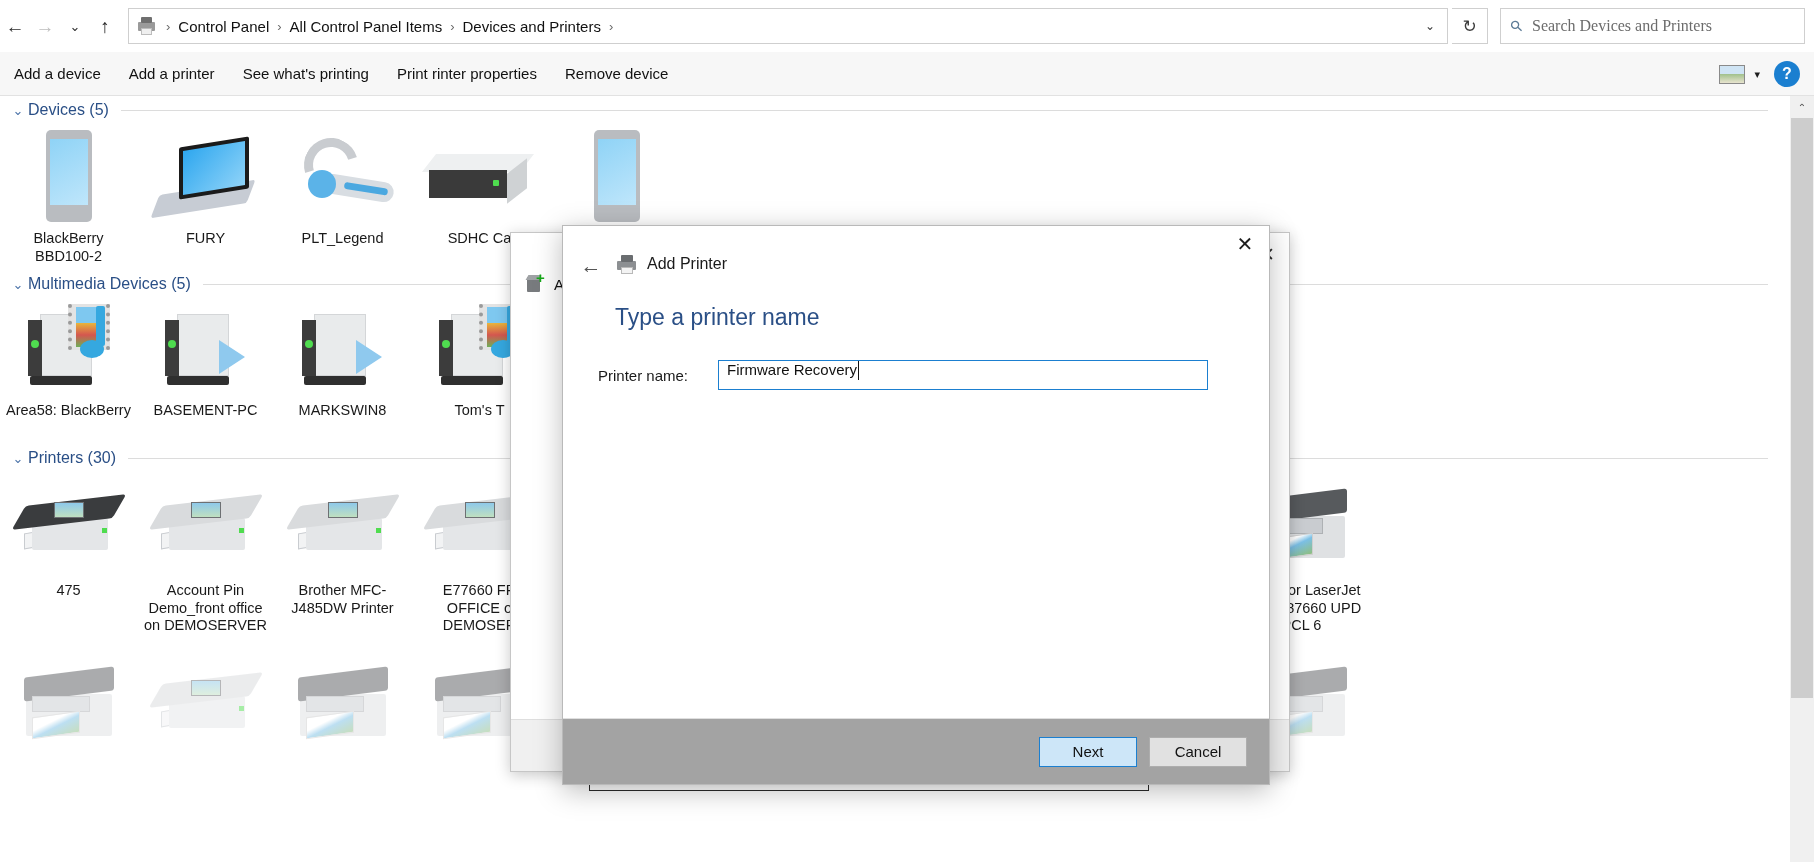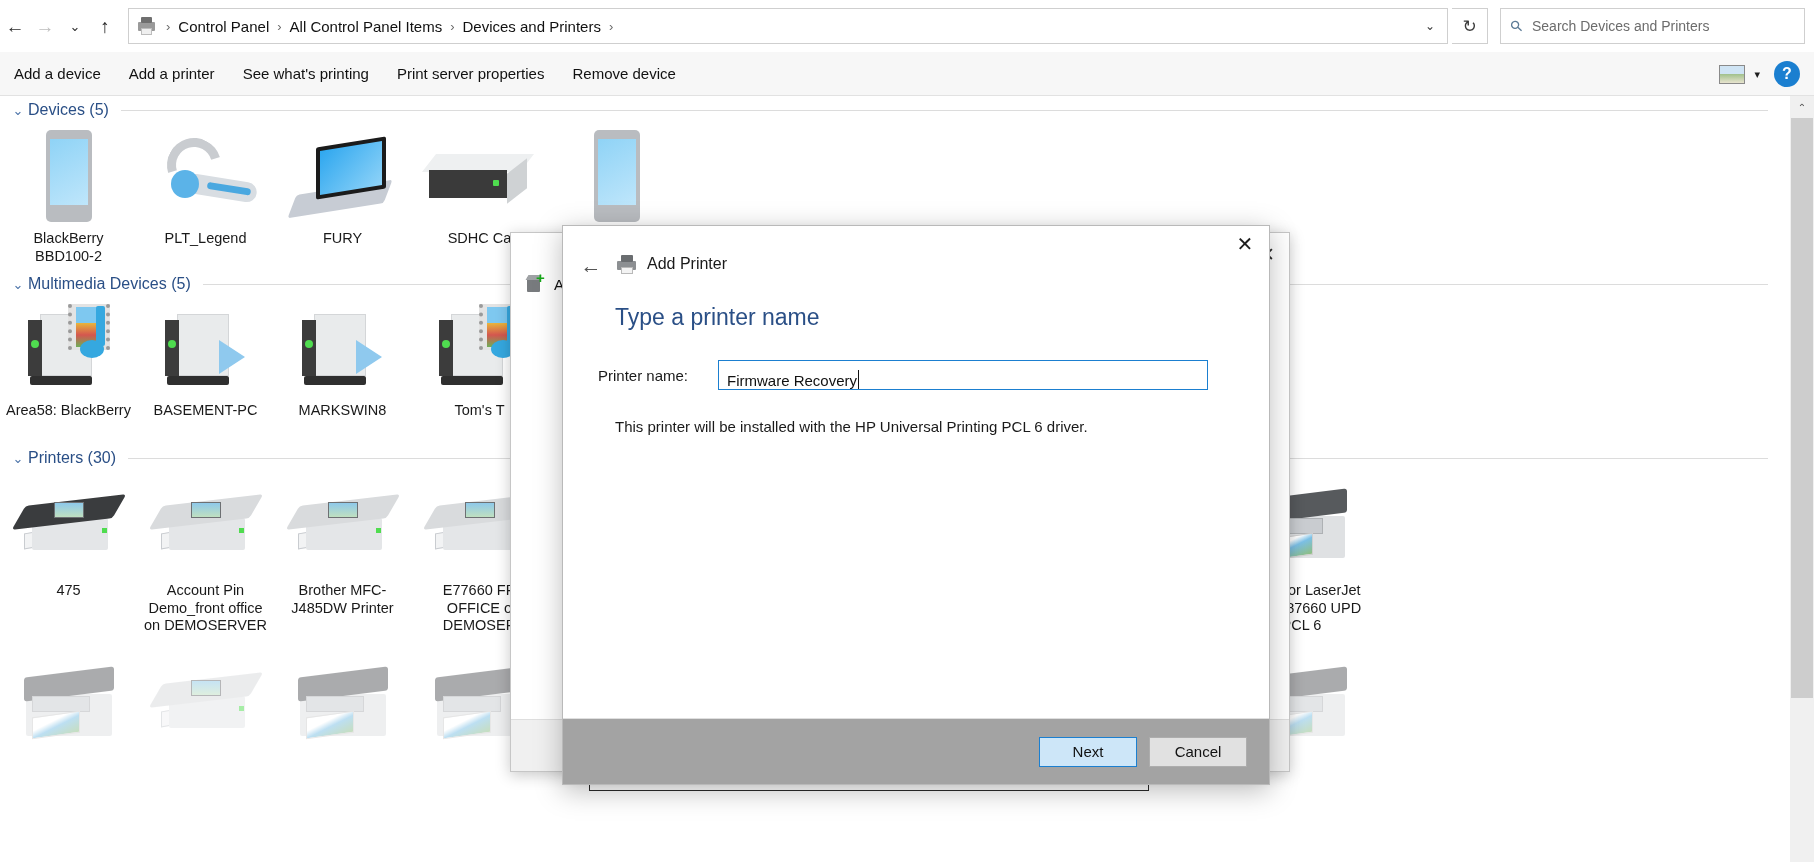--- a/index.html
+++ b/index.html
@@ -41,21 +41,21 @@
   .refreshbtn {
     position:absolute; left:1452px; top:8px; width:36px; height:36px;
     border:1px solid #cfcfcf; border-left:none; background:#fff;
     display:flex; align-items:center; justify-content:center; font-size:17px; color:#3a3a3a;
   }
   .searchbox {
     position:absolute; left:1500px; top:8px; width:305px; height:36px;
     border:1px solid #cfcfcf; background:#fff; display:flex; align-items:center; padding-left:10px;
   }
   .searchbox .mag { font-size:15px; color:#5c7b96; margin-right:10px; transform:rotate(-48deg); display:inline-block;}
-  .searchbox .ph { font-size:14px; color:#6c6c6c; }
+  .searchbox .ph { font-size:16px; color:#6c6c6c;font-family:Liberation Serif, serif; }
 
   
   .cmdbar {
     position:absolute; left:0; top:52px; width:1814px; height:44px;
     background:#f7f7f7; border-bottom:1px solid #e2e2e2;
     display:flex; align-items:center;
   }
   .cmditem { font-size:15px; color:#111; padding:0 14px; white-space:nowrap; }
   .cmdbar .right { position:absolute; right:8px; top:0; height:44px; display:flex; align-items:center; }
   .viewico { width:26px; height:19px; border:1px solid #8a8a8a; background:linear-gradient(#cfe4f4 0%,#cfe4f4 45%,#9fc08a 46%,#e8e4cf 100%); }
@@ -160,21 +160,21 @@
   .dlg .titleico { width:24px; height:22px; position:relative; margin-right:8px; }
   .dlg .titleico .tb{position:absolute;left:2px;top:8px;width:19px;height:9px;background:#8c8f92;border-radius:1px;}
   .dlg .titleico .tt{position:absolute;left:6px;top:2px;width:12px;height:7px;background:#6a6d70;border-radius:1px;}
   .dlg .titleico .tp{position:absolute;left:6px;top:14px;width:12px;height:7px;background:#f3f3f3;border:1px solid #b9b9b9;}
   .dlg .titletxt { font-size:16px; color:#1a1a1a; }
   .dlg .h1 { position:absolute; left:52px; top:78px; font-size:23px; color:#2a4f86; font-weight:normal; }
   .dlg .fieldrow { position:absolute; left:35px; top:134px; width:610px; display:flex; align-items:center; }
   .dlg .fieldlbl { font-size:15px; color:#1a1a1a; width:120px; }
   .dlg .input {
     flex:1; height:30px; border:1px solid #1b7fd0; background:#fff;
-    display:flex; align-items:flex-end; padding-left:8px; font-size:15px; color:#111;
+    display:flex; align-items:flex-start; padding-left:8px; font-size:15px; color:#111;
   }
   .dlg .caret { width:1px; height:19px; background:#111; margin-left:1px; }
   .dlg .note { position:absolute; left:52px; top:192px; font-size:15px; color:#1a1a1a; }
   .dlg .footer {
     position:absolute; left:0; bottom:0; width:100%; height:66px;
     background:#a3a3a3; border-top:1px solid #dfdfdf;
     display:flex; align-items:center; justify-content:flex-end; padding-right:22px; gap:12px;
   }
   .dlg .btn {
     width:98px; height:30px; font-size:15px; color:#111;
@@ -215,21 +215,21 @@
     <div class="searchbox">
       <span class="mag">⚲</span>
       <span class="ph">Search Devices and Printers</span>
     </div>
   </div>
 
   <div class="cmdbar">
     <div class="cmditem">Add a device</div>
     <div class="cmditem">Add a printer</div>
     <div class="cmditem">See what's printing</div>
-    <div class="cmditem">Print server properties</div>
+    <div class="cmditem">Print rinter properties</div>
     <div class="cmditem">Remove device</div>
     <div class="right">
       <div class="viewico"></div>
       <div class="viewcaret">▾</div>
       <div class="helpico">?</div>
     </div>
   </div>
 
   <div class="content">
 
@@ -240,33 +240,33 @@
     </div>
 
     <div class="row" style="top:30px;">
       <div class="tile">
         <div class="art">
             <div class="a-phone"></div>
           </div>
         <div class="lbl">BlackBerry BBD100-2</div>
       </div>
       <div class="tile">
+        <div class="art a-lap">
+          <div class="base"></div>
+            <div class="screen"></div>
+        </div>
+        <div class="lbl">FURY</div>
+      </div>
+      <div class="tile">
         <div class="art a-hs">
           <div class="band"></div>
             <div class="arm"></div>
             <div class="ear"></div>
         </div>
         <div class="lbl">PLT_Legend</div>
-      </div>
-      <div class="tile">
-        <div class="art a-lap">
-          <div class="base"></div>
-            <div class="screen"></div>
-        </div>
-        <div class="lbl">FURY</div>
       </div>
       <div class="tile">
         <div class="art a-sd">
           <div class="top"></div>
             <div class="sd"></div>
             <div class="fr"></div>
         </div>
         <div class="lbl">SDHC Ca</div>
       </div>
       <div class="tile">
@@ -527,21 +527,20 @@
     <div class="h1">Type a printer name</div>
 
     <div class="fieldrow">
       <span class="fieldlbl">Printer name:</span>
       <div class="input">
         <span>Firmware Recovery</span>
         <span class="caret"></span>
       </div>
     </div>
 
-    <div class="note">This printer will be installed with the HP Universal Printing PCL 6 driver.</div>
 
     <div class="footer">
       <div class="btn default">Next</div>
       <div class="btn">Cancel</div>
     </div>
   </div>
 
 </div>
 
 </body></html>

